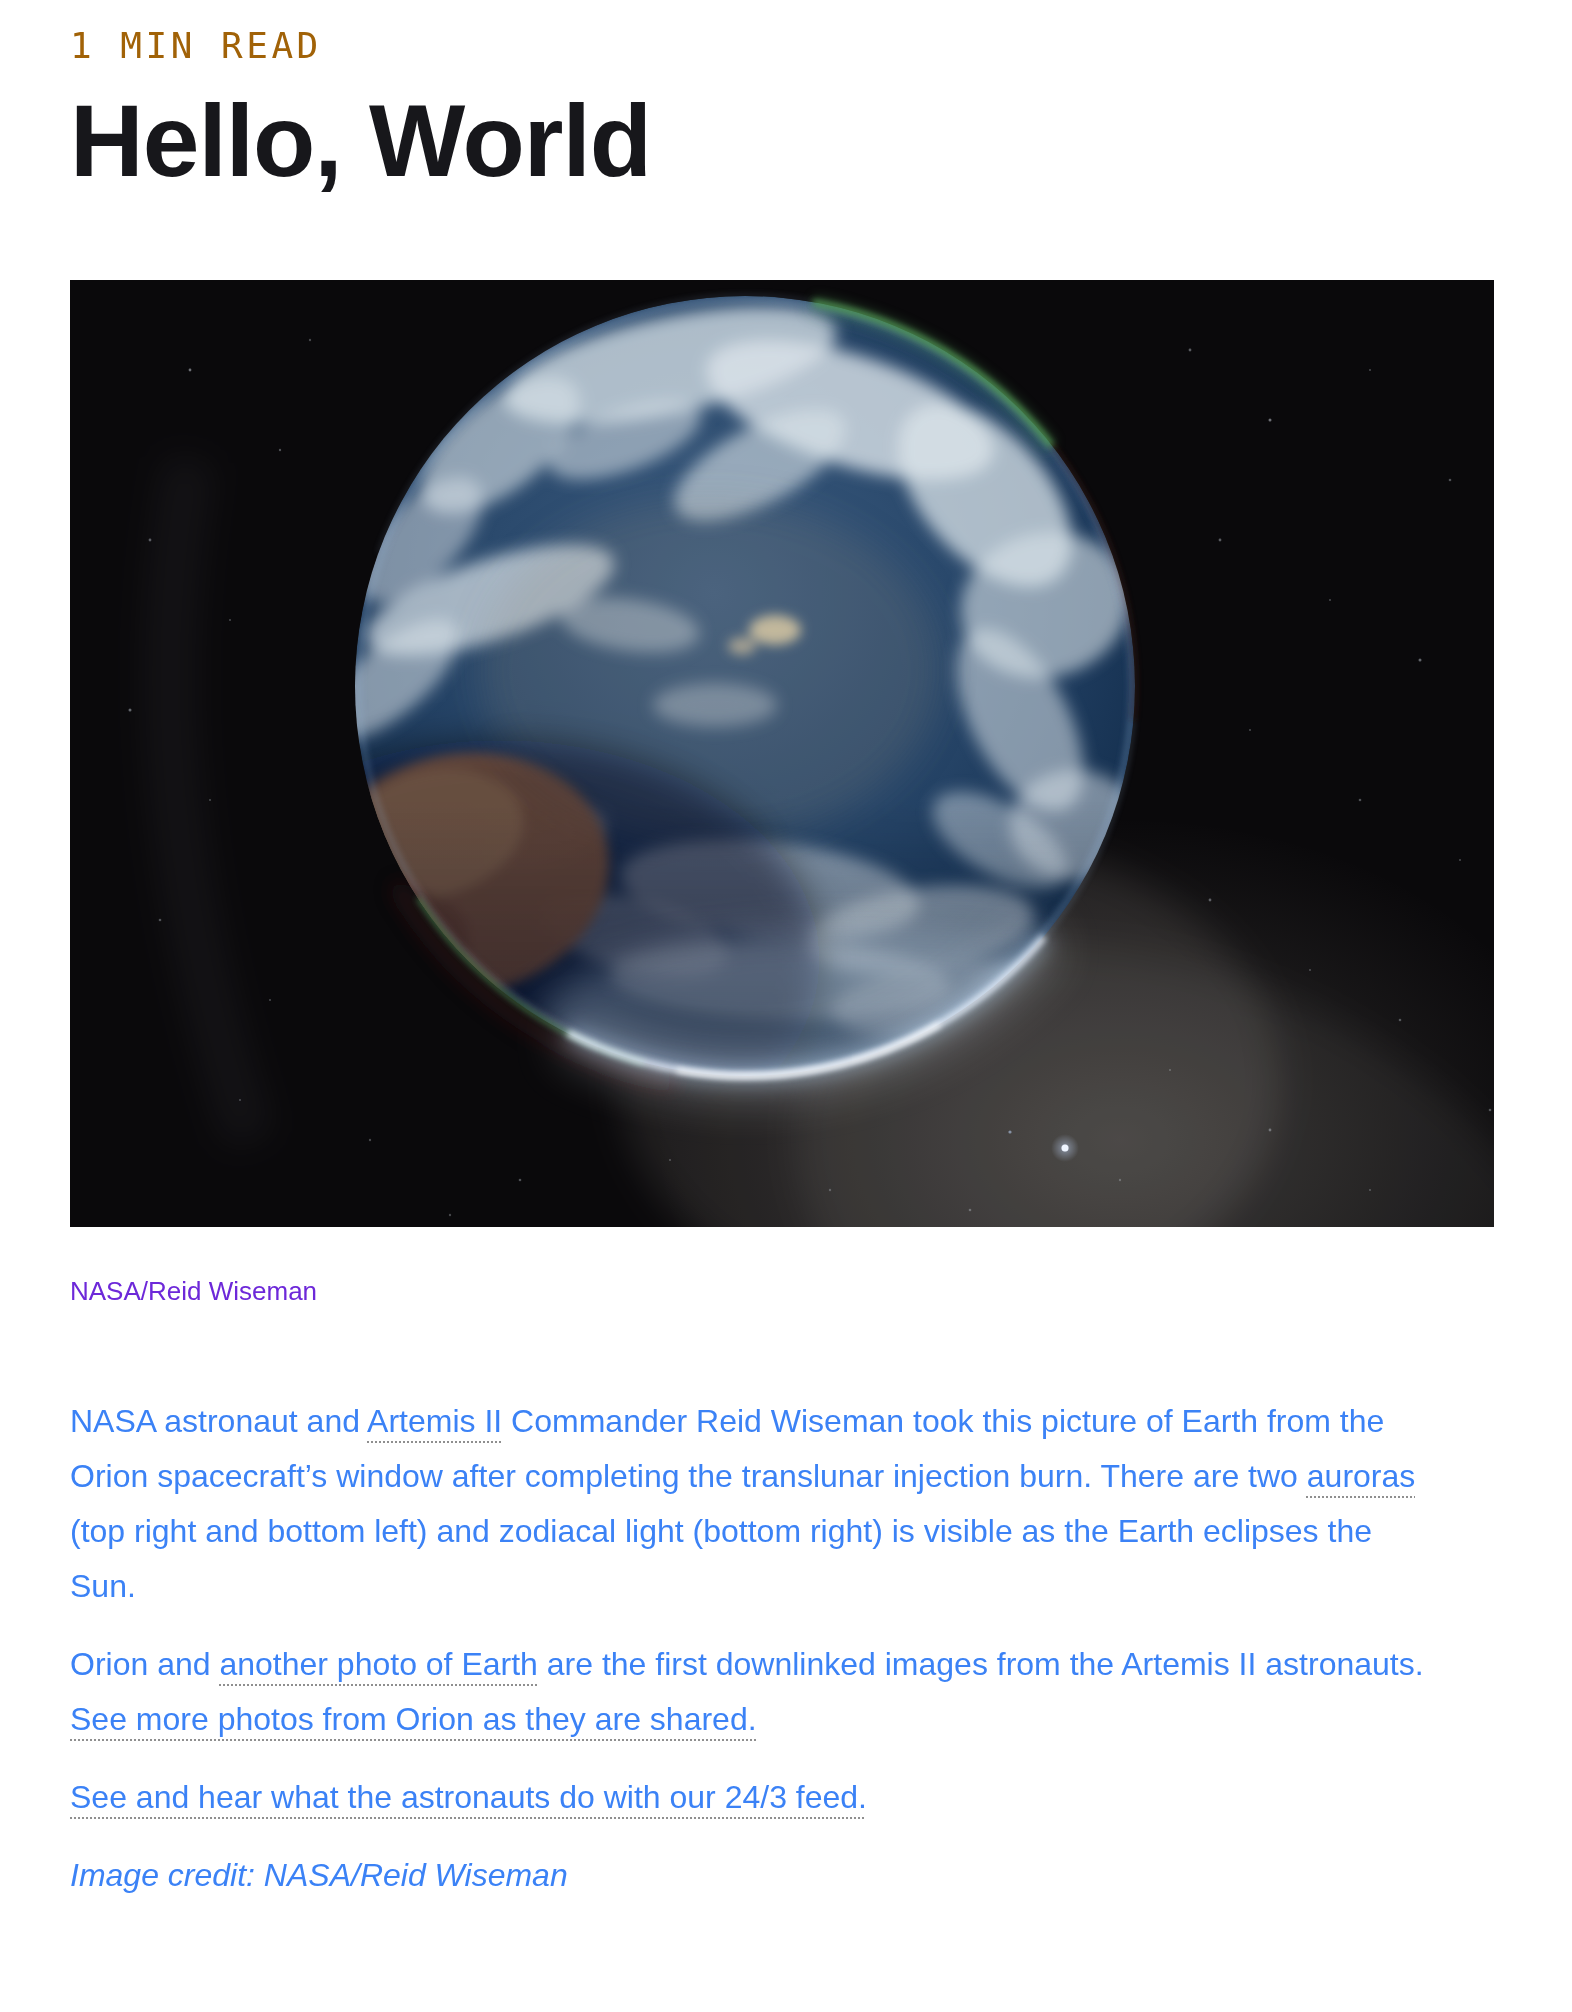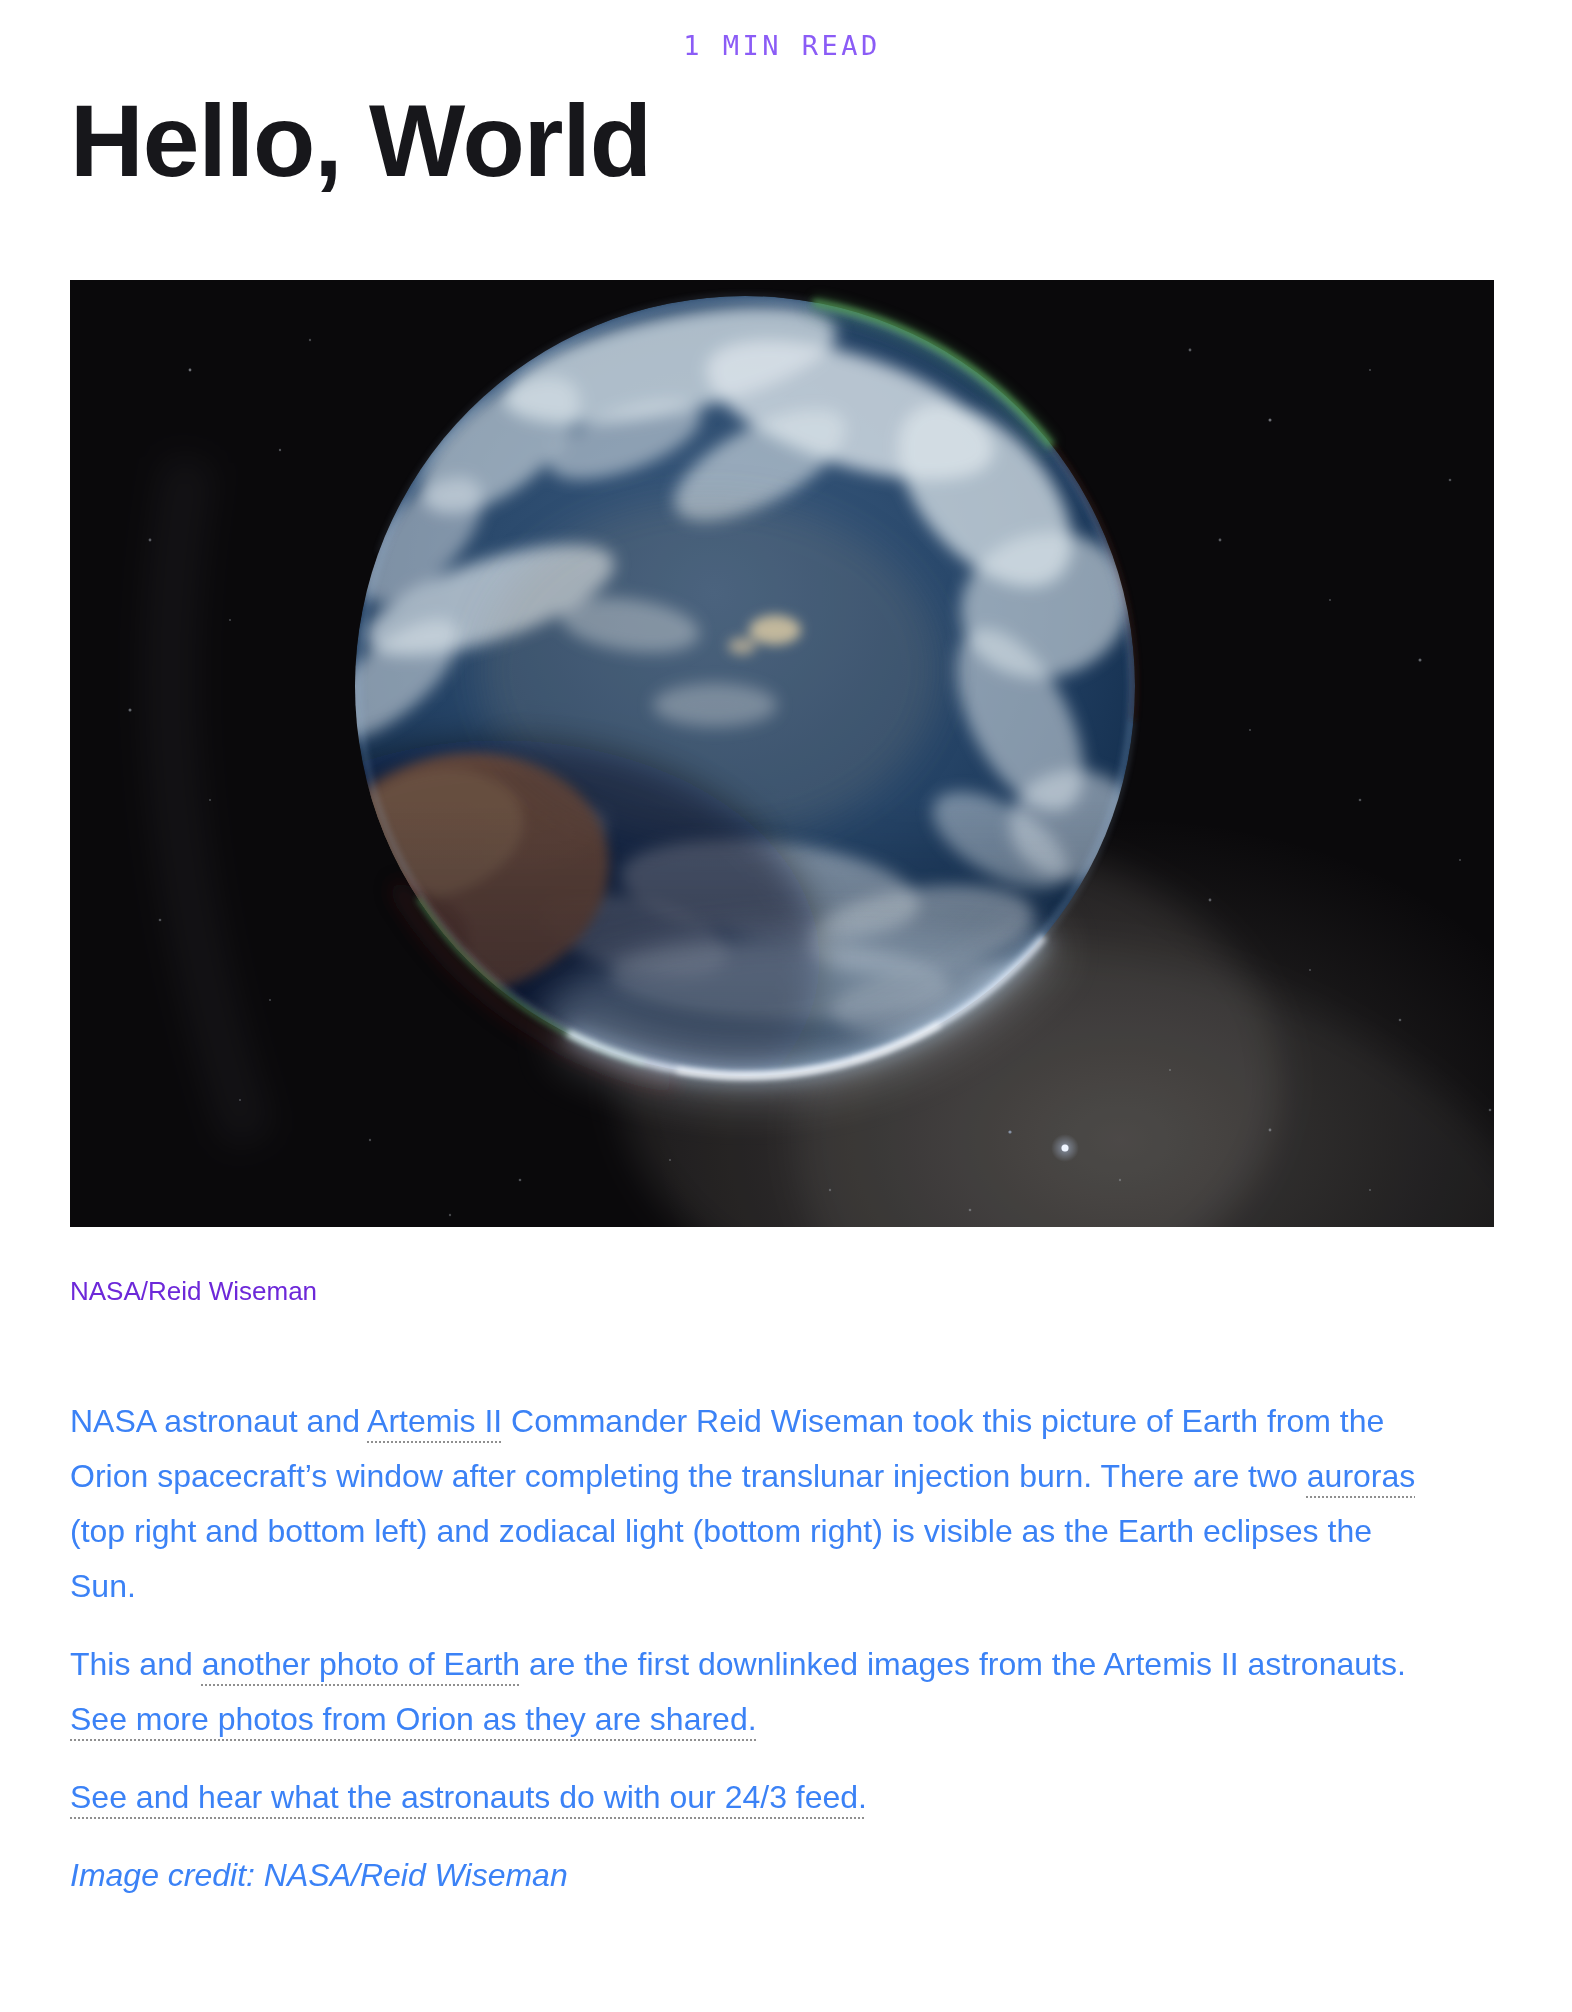--- a/index.html
+++ b/index.html
@@ -6,22 +6,22 @@
   html,body{margin:0;padding:0;}
   body{
     width:1572px;height:2012px;background:#ffffff;
     font-family:"Liberation Sans",sans-serif;color:#17171b;
     overflow:hidden;
   }
   .page{padding:0 78px 0 70px;}
   .eyebrow{
     margin:30px 0 0 0;
     font-family:"DejaVu Sans Mono","Liberation Mono",monospace;
-    font-size:27px;line-height:32px;font-weight:500;
-    letter-spacing:3.5px;color:#8b5cf6;text-align:center;
+    font-size:36px;line-height:32px;font-weight:500;
+    letter-spacing:3.5px;color:#a16207;
   }
   h1.title{
     margin:24px 0 0 0;
     font-size:102px;line-height:110px;font-weight:bold;
     letter-spacing:-1px;color:#17171b;
   }
   figure.hero{
     margin:84px 0 0 0;padding:0;
     width:1424px;height:947px;background:#0a090b;
     position:relative;overflow:hidden;
@@ -229,18 +229,18 @@
         <circle cx="995" cy="868" r="14" fill="url(#gStar)"></circle>
         <circle cx="995" cy="868" r="3.5" fill="#eef4ff"></circle>
       </g>
     </svg>
   </figure>
 
   <div class="caption">NASA/Reid Wiseman</div>
 
   <div class="article-body">
     <p><span>NASA astronaut and </span><a href="#" class="dotted-link">Artemis II</a><span> Commander Reid Wiseman took this picture of Earth from the Orion spacecraft’s window after completing the translunar injection burn. There are two </span><a href="#" class="dotted-link">auroras</a><span> (top right and bottom left) and zodiacal light (bottom right) is visible as the Earth eclipses the Sun.</span></p>
-    <p><span>This and </span><a href="#" class="dotted-link">another photo of Earth</a><span> are the first downlinked images from the Artemis II astronauts. </span><a href="#" class="dotted-link">See more photos from Orion as they are shared.</a></p>
+    <p><span>Orion and </span><a href="#" class="dotted-link">another photo of Earth</a><span> are the first downlinked images from the Artemis II astronauts. </span><a href="#" class="dotted-link">See more photos from Orion as they are shared.</a></p>
     <p><a href="#" class="dotted-link">See and hear what the astronauts do with our 24/3 feed.</a></p>
     <p class="credit">Image credit: NASA/Reid Wiseman</p>
   </div>
 
 </div>
 
 </body></html>

